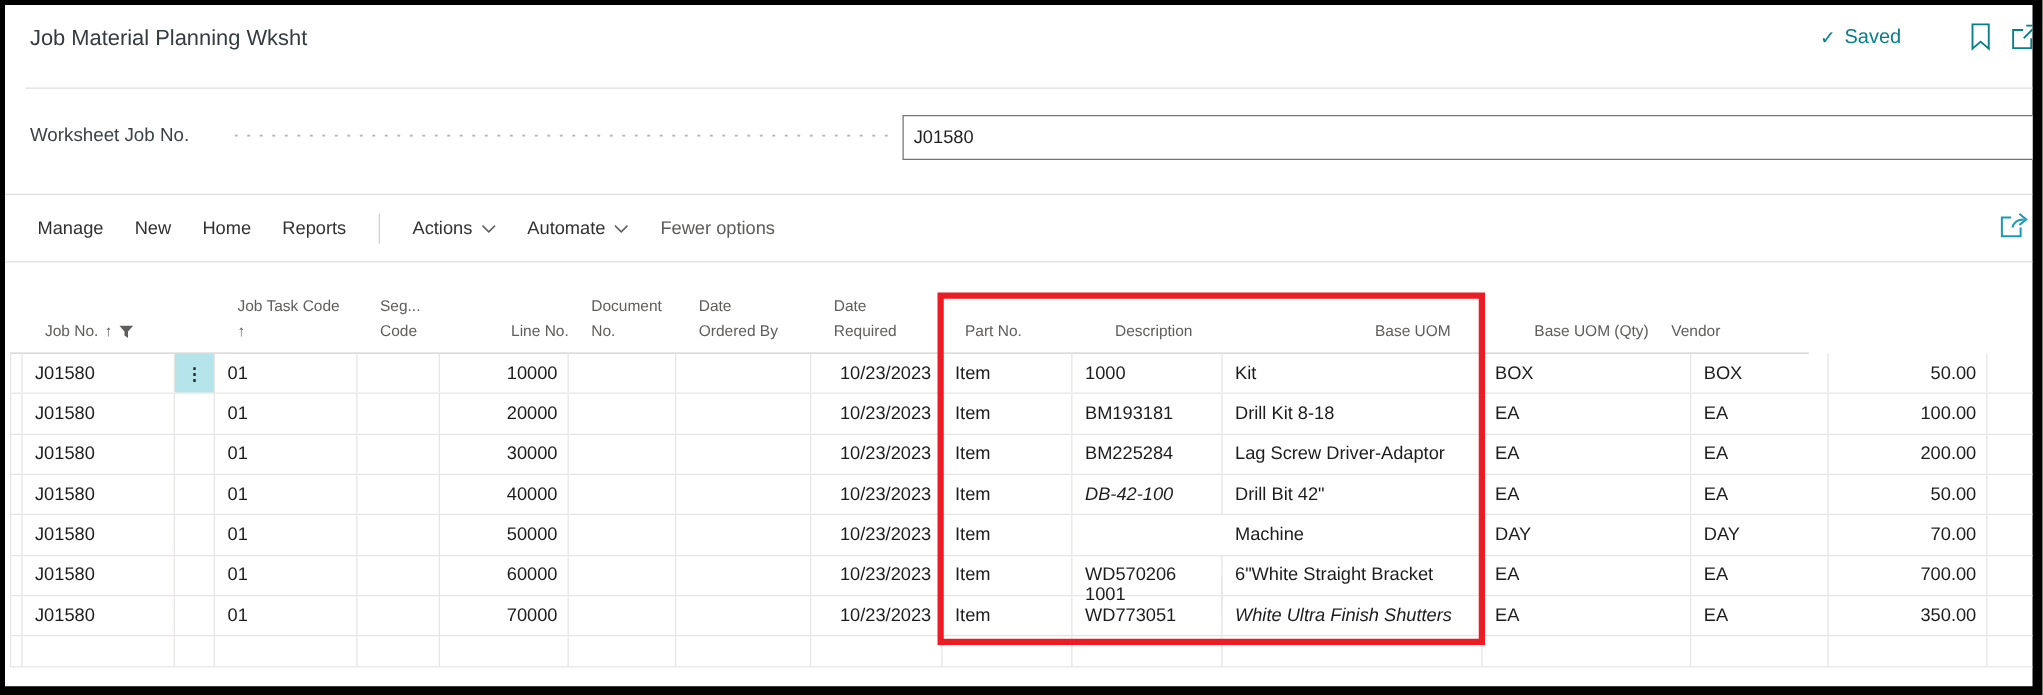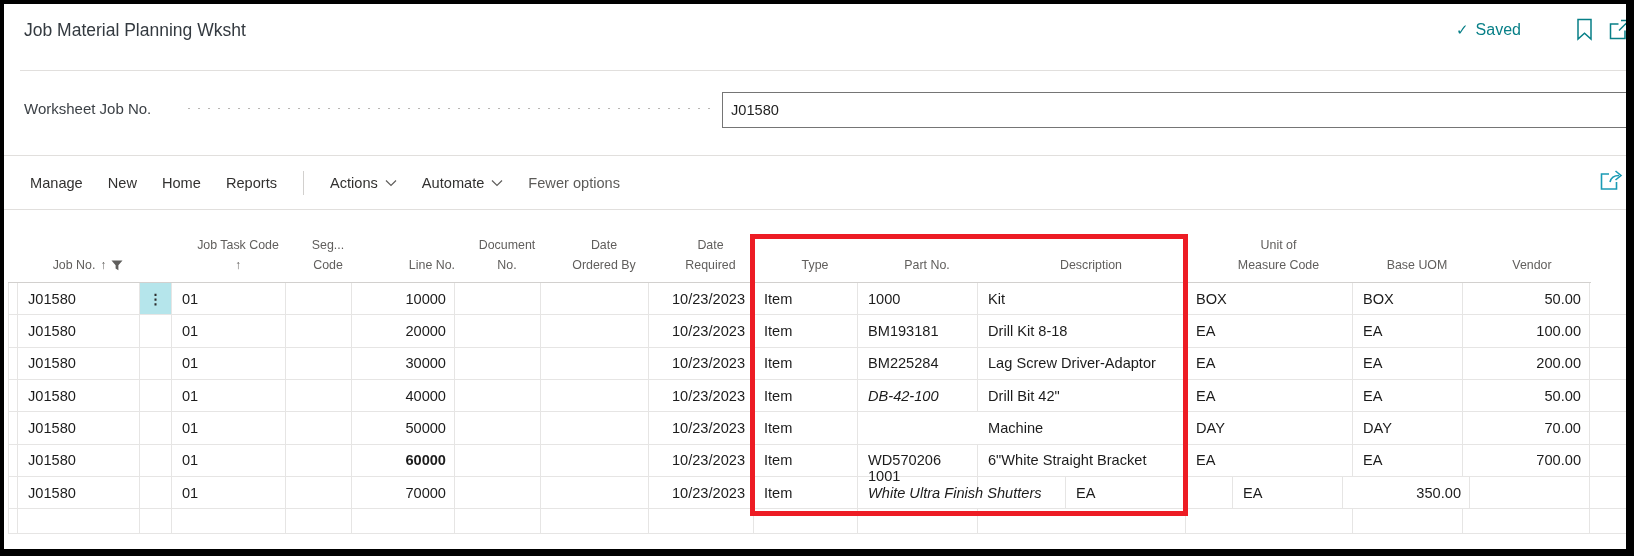--- a/index.html
+++ b/index.html
@@ -33,21 +33,21 @@
   .ab-sep { width: 1px; height: 24px; background: #d2d0ce; margin: 0 1px; }
   .fewer { color: #5c5b59; }
   .share { position: absolute; left: 1594px; top: 164px; }
 
   .grid-header { position: absolute; left: 4px; top: 226px; height: 53px; display: flex;
           border-bottom: 1px solid #d2d0ce; }
   .hcell { flex: none; display: flex; flex-direction: column; justify-content: flex-end;
           padding: 0 8px 7px 10px; font-size: 12.4px; color: #605e5c; line-height: 20px;
           white-space: nowrap; overflow: hidden; }
   .hcell.right { align-items: flex-end; padding-right: 8px; }
-  .hline { display: flex; align-items: center; gap: 5px; justify-content: center; }
+  .hline { display: flex; align-items: center; gap: 5px; }
   .sort-arrow { font-size: 12px; }
   .funnel { fill: #5f5e5c; }
 
   .grid-rows { position: absolute; left: 4px; top: 279px; }
   .row { display: flex; height: 32.33px; border-bottom: 1px solid #e6e5e4;
          font-size: 14.6px; color: #1c1c1c; }
   .row.empty { height: 25px; }
   .cell { flex: none; height: 100%; display: flex; align-items: center;
           padding: 0 8px 0 10px; border-right: 1px solid #e6e5e4;
           white-space: nowrap; overflow: hidden; }
@@ -163,46 +163,38 @@
       </div>
     </div>
     <div class="hcell" style="width: 105px;">
       <div class="hline">
         <span>Date</span>
       </div>
       <div class="hline">
         <span>Required</span>
       </div>
     </div>
-    <div class="hcell" style="width: 104px;">
-      <div class="hline">
-        <span>Type</span>
-      </div>
-    </div>
     <div class="hcell" style="width: 120px;">
       <div class="hline">
         <span>Part No.</span>
       </div>
     </div>
     <div class="hcell" style="width: 208px;">
       <div class="hline">
         <span>Description</span>
       </div>
     </div>
-    <div class="hcell" style="width: 167px;">
-      <div class="hline">
-        <span>Unit of</span>
-      </div>
-      <div class="hline">
-        <span>Measure Code</span>
-      </div>
-    </div>
     <div class="hcell" style="width: 110px;">
       <div class="hline">
         <span>Base UOM</span>
+      </div>
+    </div>
+    <div class="hcell right" style="width: 127px;">
+      <div class="hline">
+        <span>Base UOM (Qty)</span>
       </div>
     </div>
     <div class="hcell" style="width: 120px;">
       <div class="hline">
         <span>Vendor</span>
       </div>
     </div>
   </div>
 <div class="grid-rows">
     <div class="row">
@@ -296,21 +288,21 @@
       <div class="cell" style="width: 110px;">DAY</div>
       <div class="cell right" style="width: 127px;">70.00</div>
       <div class="cell" style="width: 120px;"></div>
     </div>
     <div class="row">
       <div class="cell" style="width: 10px;"></div>
       <div class="cell" style="width: 122px;">J01580</div>
       <div class="cell rowmenu" style="width: 32px;"></div>
       <div class="cell" style="width: 114px;">01</div>
       <div class="cell" style="width: 66px;"></div>
-      <div class="cell right" style="width: 103px; font-weight: bold;">60000</div>
+      <div class="cell right" style="width: 103px;">60000</div>
       <div class="cell" style="width: 86px;"></div>
       <div class="cell" style="width: 108px;"></div>
       <div class="cell right" style="width: 105px;">10/23/2023</div>
       <div class="cell" style="width: 104px;">Item</div>
       <div class="cell" style="width: 120px;">WD570206</div>
       <div class="cell" style="width: 208px;">6"White Straight Bracket</div>
       <div class="cell" style="width: 167px;">EA</div>
       <div class="cell" style="width: 110px;">EA</div>
       <div class="cell right" style="width: 127px;">700.00</div>
       <div class="cell" style="width: 120px;"></div>
@@ -319,20 +311,21 @@
       <div class="cell" style="width: 10px;"></div>
       <div class="cell" style="width: 122px;">J01580</div>
       <div class="cell rowmenu" style="width: 32px;"></div>
       <div class="cell" style="width: 114px;">01</div>
       <div class="cell" style="width: 66px;"></div>
       <div class="cell right" style="width: 103px;">70000</div>
       <div class="cell" style="width: 86px;"></div>
       <div class="cell" style="width: 108px;"></div>
       <div class="cell right" style="width: 105px;">10/23/2023</div>
       <div class="cell" style="width: 104px;">Item</div>
+      <div class="cell" style="width: 120px;">WD773051</div>
       <div class="cell" style="width: 208px; font-style: italic;">White Ultra Finish Shutters</div>
       <div class="cell" style="width: 167px;">EA</div>
       <div class="cell" style="width: 110px;">EA</div>
       <div class="cell right" style="width: 127px;">350.00</div>
       <div class="cell" style="width: 120px;"></div>
     </div>
     <div class="row empty">
       <div class="cell" style="width: 10px;"></div>
       <div class="cell" style="width: 122px;"></div>
       <div class="cell" style="width: 32px;"></div>

